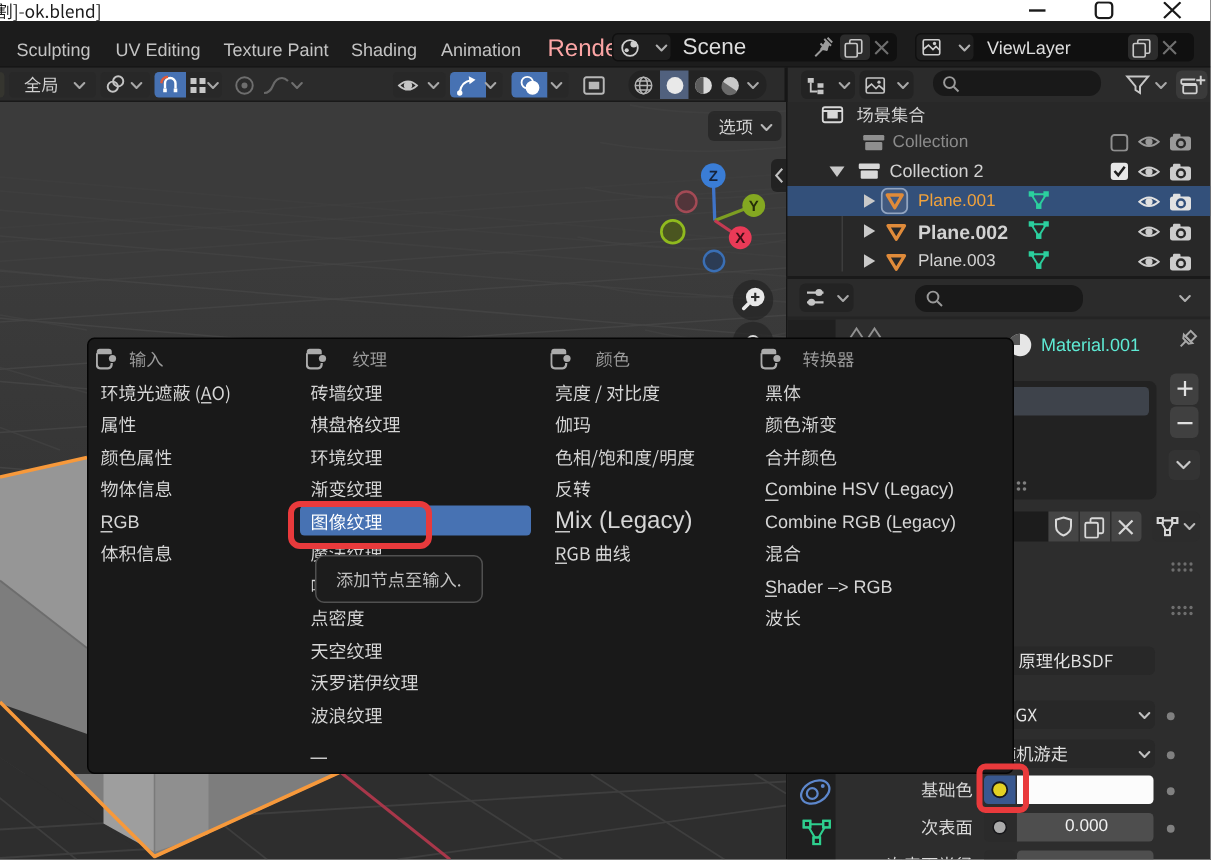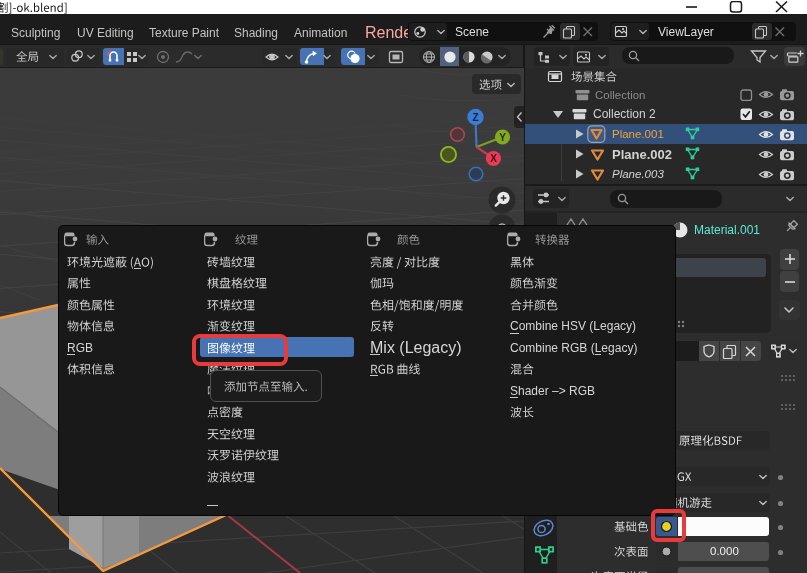--- a/index.html
+++ b/index.html
@@ -25,21 +25,21 @@
 <div class="ab" style="left:408px;top:22px;width:190px;height:19px;background:#101010;border-radius:4px;"></div>
 <div class="ab" style="left:409px;top:23px;width:38px;height:17px;background:#1e1e1e;border-radius:3px;"></div>
 <svg class="ab" style="left:413px;top:25px;" width="24" height="14">
       <circle cx="7" cy="7" r="5.2" fill="none" stroke="#cfcfcf" stroke-width="1.2"></circle>
       <circle cx="9.5" cy="4.5" r="2.2" fill="#cfcfcf"></circle>
       <circle cx="4.8" cy="8.5" r="1.4" fill="#cfcfcf"></circle>
     </svg>
 <svg class="ab" style="left:436px;top:27px;" width="10" height="10">
       <path d="M1.8 3.4 L5 6.6 L8.2 3.4" stroke="#b0b0b0" stroke-width="1.4" fill="none" stroke-linecap="round" stroke-linejoin="round"></path>
     </svg>
-<div class="ab txt" style="left:455px;top:20px;font-size:12px;line-height:24px;color:#dedede;font-weight:400;white-space:nowrap;">Scene</div>
+<div class="ab txt" style="left:455px;top:20px;font-size:15px;line-height:24px;color:#dedede;font-weight:400;white-space:nowrap;">Scene</div>
 <svg class="ab" style="left:541px;top:24px;" width="16" height="15">
       <g stroke="#9a9a9a" stroke-width="1.3" fill="none">
         <path d="M8.5 2 L13 6.5 M10.7 1.2 L13.8 4.3 M6 5 L10.5 9.5 M8 8 L2.5 13.5"></path>
         <path d="M9.5 3 L12 5.5 L10.5 10 L5.5 9 Z" fill="#9a9a9a" stroke="none"></path>
       </g>
     </svg>
 <div class="ab" style="left:560px;top:23px;width:20px;height:17px;background:#2c2c2c;border-radius:3px;"></div>
 <svg class="ab" style="left:562px;top:25px;" width="16" height="14">
       <g fill="none" stroke="#c8c8c8" stroke-width="1.1">
         <rect x="4.5" y="1.5" width="8" height="9" rx="1"></rect>
@@ -455,21 +455,21 @@
       </g>
       <circle cx="8.3" cy="7.6" r="3.4" fill="#282828"></circle>
       <circle cx="8.3" cy="7.6" r="1.8" fill="#cccccc"></circle>
     </svg>
 <svg class="ab" style="left:574px;top:168px;" width="12" height="12">
       <path d="M2 1.5 L9.5 6 L2 10.5 Z" fill="#c9c9c9"></path>
     </svg>
 <svg class="ab" style="left:589px;top:167px;" width="17" height="15">
       <path d="M3 3.5 H14 L8.5 12.5 Z" fill="none" stroke="#e08b3a" stroke-width="2.2" stroke-linejoin="round"></path>
     </svg>
-<div class="ab txt" style="left:612px;top:162.5px;font-size:11.5px;line-height:23.0px;color:#d2d2d2;font-weight:400;white-space:nowrap;font-style:italic;">Plane.003</div>
+<div class="ab txt" style="left:612px;top:162.5px;font-size:11.5px;line-height:23.0px;color:#d2d2d2;font-weight:400;white-space:nowrap;">Plane.003</div>
 <svg class="ab" style="left:685px;top:166px;" width="16" height="16">
       <g fill="none" stroke="#2bcf9e" stroke-width="1.3">
         <path d="M2.5 3.5 H12.5 L7.5 11.5 Z"></path>
         <rect x="0.8" y="1.5" width="3.6" height="3.6" fill="#2bcf9e" stroke="none"></rect>
         <rect x="10.6" y="1.5" width="3.6" height="3.6" fill="#2bcf9e" stroke="none"></rect>
         <rect x="5.7" y="9.7" width="3.6" height="3.6" fill="#2bcf9e" stroke="none"></rect>
       </g>
     </svg>
 <svg class="ab" style="left:758px;top:168px;" width="16" height="13">
       <g fill="none" stroke="#cccccc" stroke-width="1.2">

